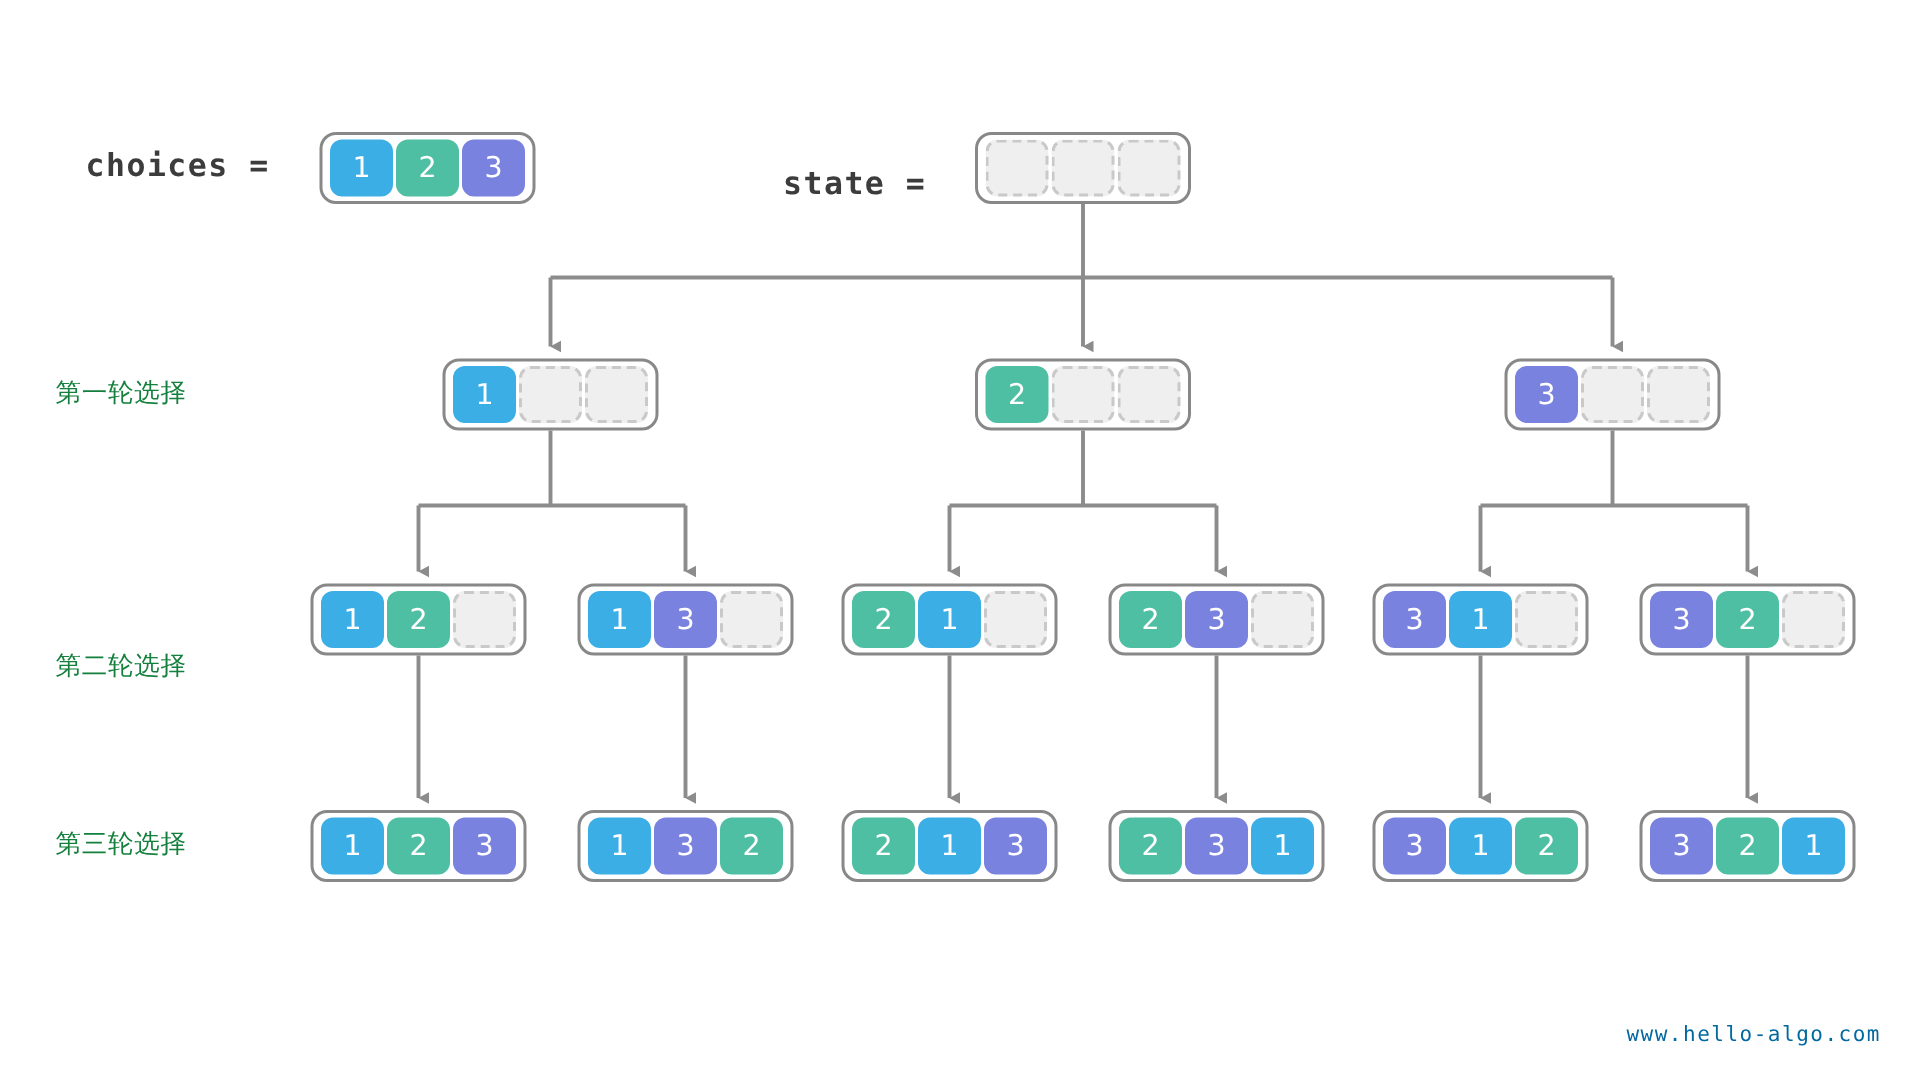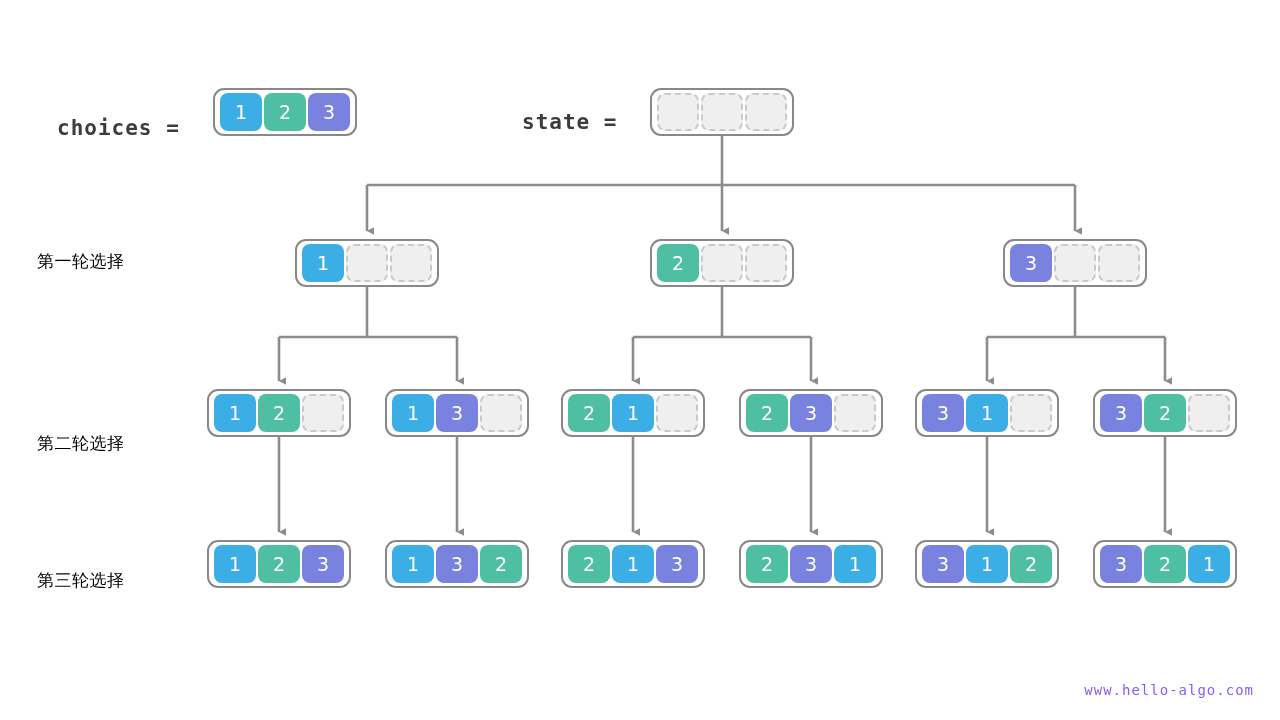--- a/index.html
+++ b/index.html
@@ -40,21 +40,21 @@
     color: #3c3c3c;
     letter-spacing: 1px;
     white-space: nowrap;
   }
 
   
   .row-label {
     position: absolute;
     font-family: "DejaVu Sans", "Liberation Sans", sans-serif;
     font-size: 17px;
-    color: #000000;
+    color: #15803d;
     white-space: nowrap;
     letter-spacing: 0.5px;
   }
 
   
   .arr {
     position: absolute;
     box-sizing: border-box;
     border: 2.5px solid #888888;
     border-radius: 11px;
@@ -91,21 +91,21 @@
   .cell.v2 { background: #4fbfa4; }
   .cell.v3 { background: #7982de; }
 
   
   #watermark {
     position: absolute;
     right: 26px;
     bottom: 22px;
     font-family: "DejaVu Sans Mono", "Liberation Mono", monospace;
     font-size: 14px;
-    color: #8b5cf6;
+    color: #0369a1;
     letter-spacing: 1px;
     white-space: nowrap;
   }
 </style>
 </head>
 <body>
 
 <div id="canvas">
 
   <svg id="wires" viewBox="0 0 1280 720" xmlns="http://www.w3.org/2000/svg">
@@ -142,39 +142,39 @@
 
       <path d="M279,437 L279,532" marker-end="url(#ah)"></path>
       <path d="M457,437 L457,532" marker-end="url(#ah)"></path>
       <path d="M633,437 L633,532" marker-end="url(#ah)"></path>
       <path d="M811,437 L811,532" marker-end="url(#ah)"></path>
       <path d="M987,437 L987,532" marker-end="url(#ah)"></path>
       <path d="M1165,437 L1165,532" marker-end="url(#ah)"></path>
     </g>
   </svg>
 
-  <div class="var-label" style="left:57px; top:98px;margin-top:18px;">choices  =</div>
+  <div class="var-label" style="left:57px; top:98px;">choices  =</div>
 
   <div class="arr" style="left:213px; top:88px;">
     <div class="cell v1">1</div>
     <div class="cell v2">2</div>
     <div class="cell v3">3</div>
   </div>
 
   <div class="var-label" style="left:522px; top:110px;">state  =</div>
 
   <div class="arr" style="left:650px; top:88px;">
     <div class="cell empty"></div>
     <div class="cell empty"></div>
     <div class="cell empty"></div>
   </div>
 
   <div class="row-label" style="left:37px; top:250px;">第一轮选择</div>
   <div class="row-label" style="left:37px; top:400px;margin-top:32px;">第二轮选择</div>
-  <div class="row-label" style="left:37px; top:569px;">第三轮选择</div>
+  <div class="row-label" style="left:37px; top:551px;">第三轮选择</div>
 
   <div class="arr" style="left:295px; top:239px;">
     <div class="cell v1">1</div>
     <div class="cell empty"></div>
     <div class="cell empty"></div>
   </div>
 
   <div class="arr" style="left:650px; top:239px;">
     <div class="cell v2">2</div>
     <div class="cell empty"></div>

